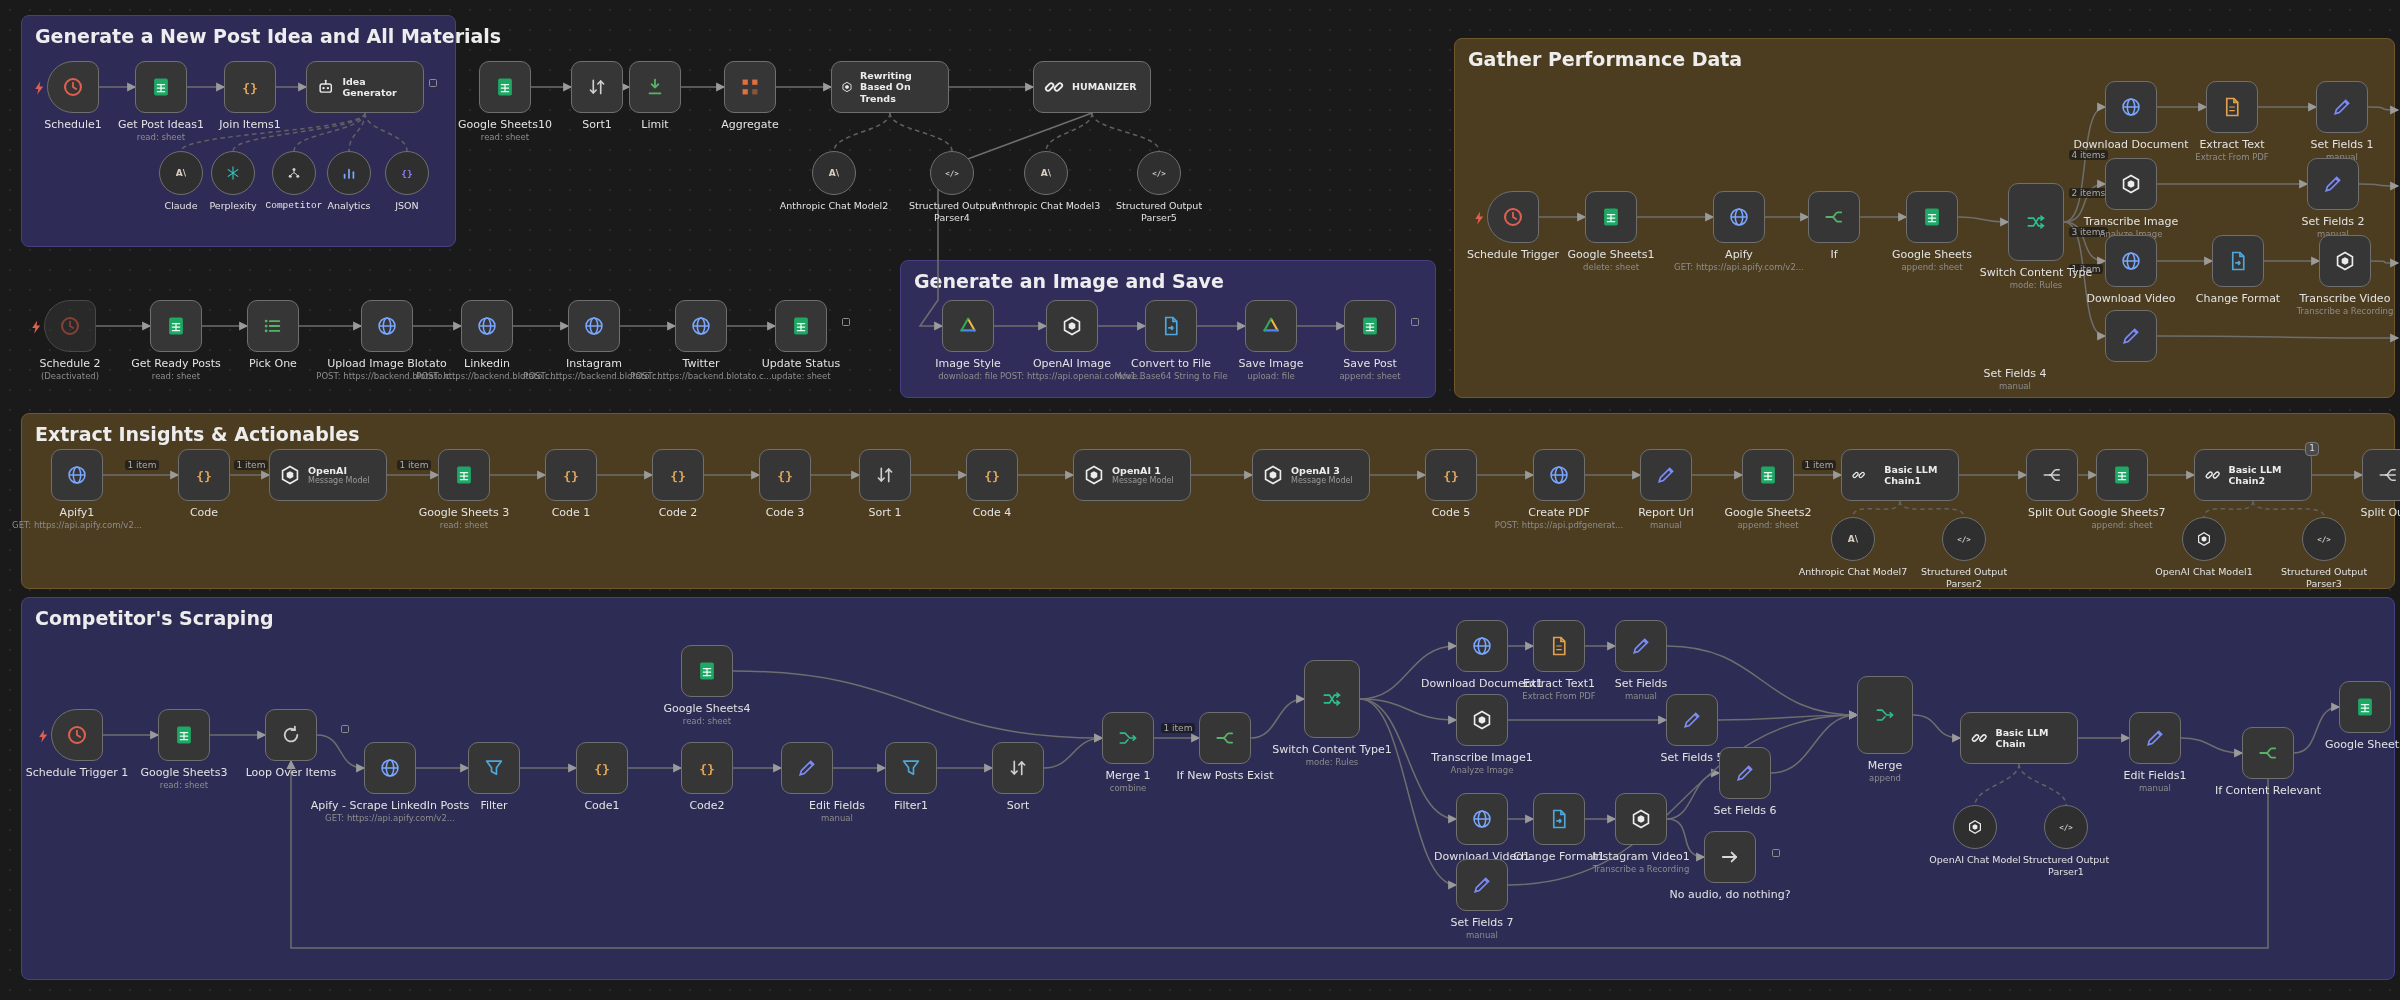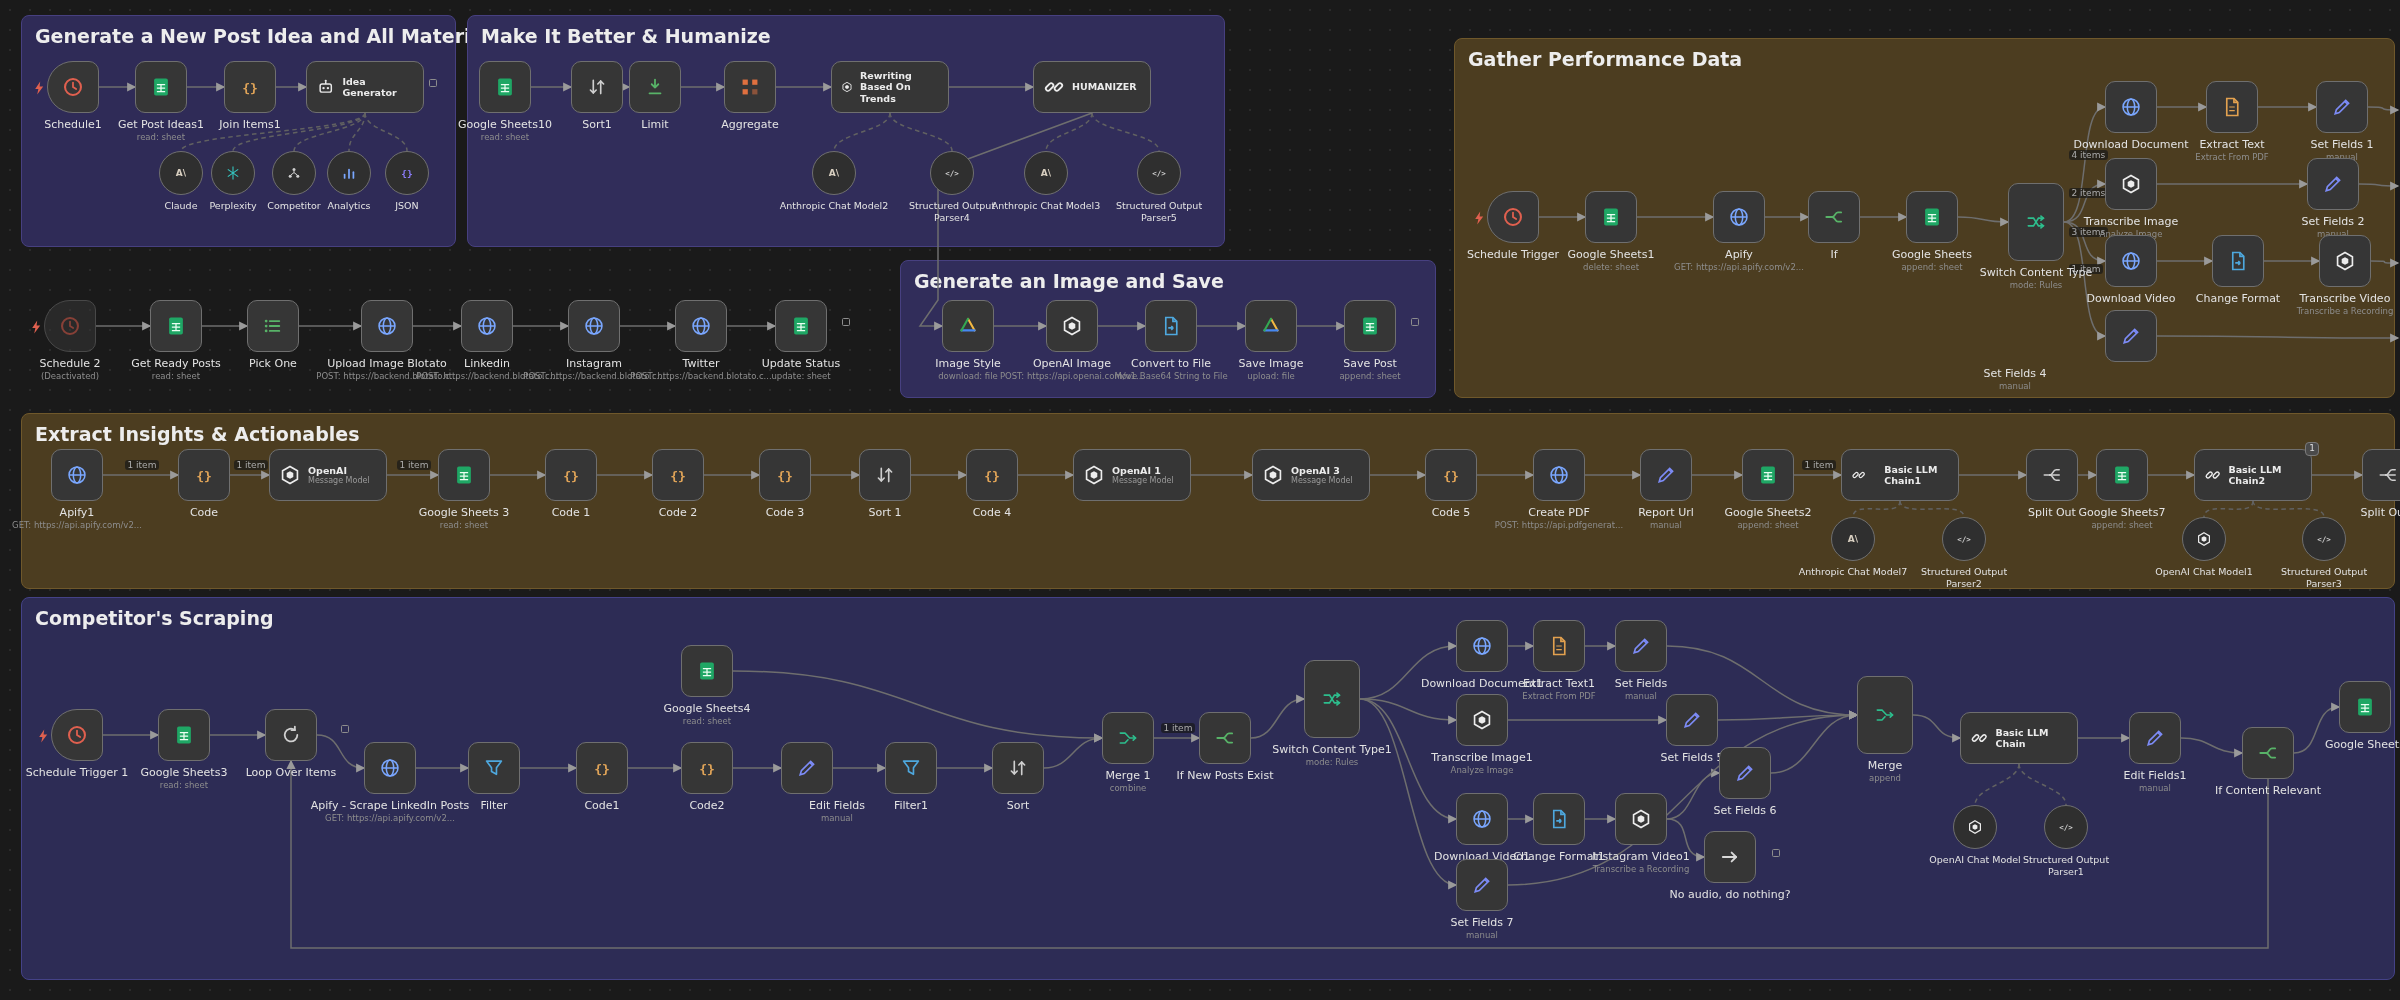--- a/index.html
+++ b/index.html
@@ -34,23 +34,20 @@
     padding:0 3px;border-radius:3px;white-space:nowrap;pointer-events:none;}
   .endpoint{position:absolute;width:8px;height:8px;border:1.4px solid #8d8d8d;border-radius:1.5px;
     box-sizing:border-box;z-index:3;background:transparent;}
 </style>
 </head>
 <body>
 
 <div id="canvas">
     <div class="group" style="left: 21px; top: 15px; width: 435px; height: 232px; background: rgb(47, 43, 87); border-color: rgb(71, 64, 128);">
       <div class="group-title">Generate a New Post Idea and All Materials</div>
-    </div>
-    <div class="group" style="left: 467px; top: 15px; width: 758px; height: 232px; background: rgb(49, 45, 90); border-color: rgb(71, 64, 128);">
-      <div class="group-title">Make It Better &amp; Humanize</div>
     </div>
     <div class="group" style="left: 1454px; top: 38px; width: 941px; height: 360px; background: rgb(76, 61, 32); border-color: rgb(111, 88, 43);">
       <div class="group-title">Gather Performance Data</div>
     </div>
     <div class="group" style="left: 900px; top: 260px; width: 536px; height: 138px; background: rgb(49, 45, 90); border-color: rgb(71, 64, 128);">
       <div class="group-title">Generate an Image and Save</div>
     </div>
     <div class="group" style="left: 21px; top: 413px; width: 2374px; height: 176px; background: rgb(76, 61, 32); border-color: rgb(111, 88, 43);">
       <div class="group-title">Extract Insights &amp; Actionables</div>
     </div>
@@ -259,21 +256,21 @@
         <svg viewBox="0 0 16 16">
           <g fill="#d0d0d0">
             <circle cx="8" cy="4.4" r="1.5"></circle>
             <circle cx="4.2" cy="11.2" r="1.5"></circle>
             <circle cx="11.8" cy="11.2" r="1.5"></circle>
           </g>
           <path d="M8 6v1.6M8 7.6l-3 2.2M8 7.6l3 2.2" stroke="#d0d0d0" fill="none" stroke-width="1"></path>
         </svg>
       </span>
     </div>
-    <div class="nlabel small" style="left: 239px; top: 200px; width: 110px;">
+    <div class="nlabel small" style="left: 239px; top: 200px; width: 110px; font-family: Liberation Mono, monospace;">
       <span style="display: block;">Competitor</span>
     </div>
     <div class="node circle" style="left: 327px; top: 151px; width: 44px; height: 44px;">
       <span class="ic">
         <svg viewBox="0 0 16 16">
           <g stroke="#7aa7ff" stroke-width="1.7" stroke-linecap="round">
             <path d="M3.6 13V9.6"></path>
             <path d="M8 13V4.6"></path>
             <path d="M12.4 13V7.2"></path>
           </g>

